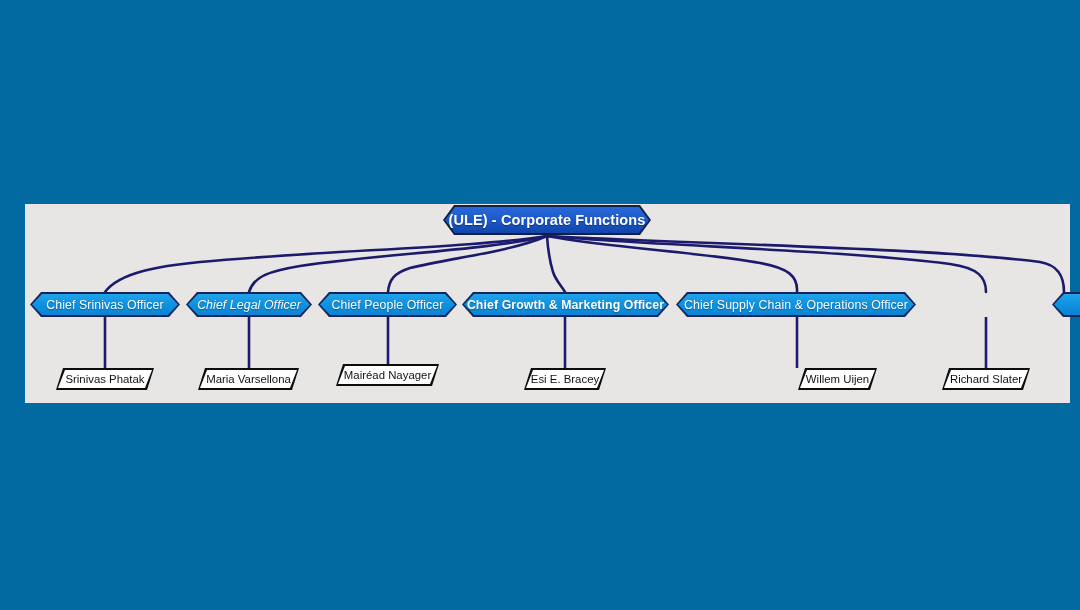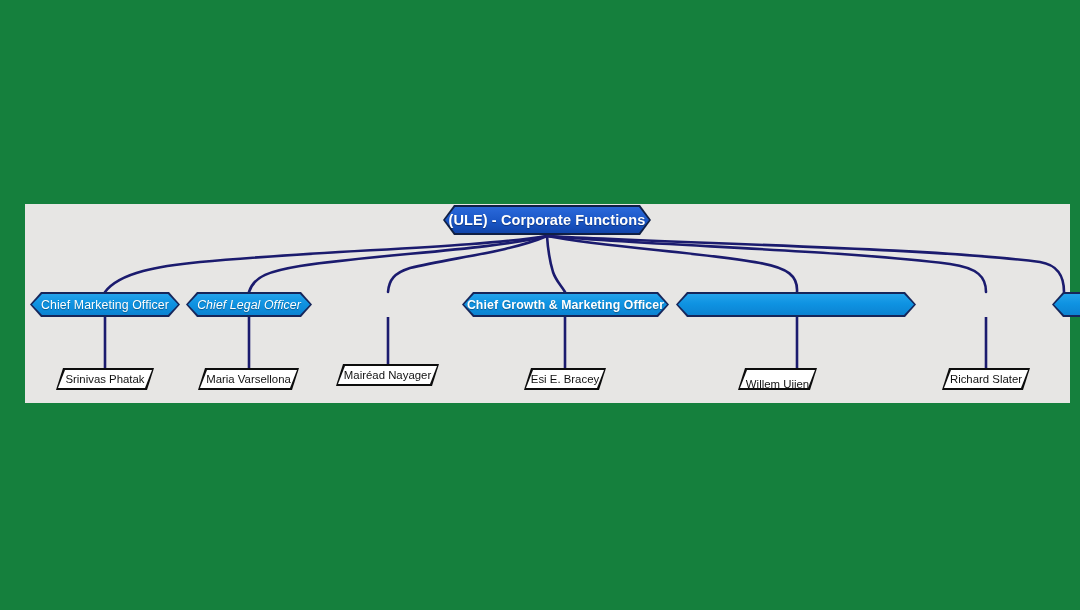--- a/index.html
+++ b/index.html
@@ -10,21 +10,21 @@
   body {
     width: 1080px;
     height: 610px;
     overflow: hidden;
     font-family: "Liberation Sans", sans-serif;
   }
   #stage {
     position: relative;
     width: 1080px;
     height: 610px;
-    background: #15803d;
+    background: #0369a1;
   }
   
   #panel {
     position: absolute;
     left: 25px;
     top: 204px;
     width: 1045px;
     height: 199px;
     background: #e7e6e4;
   }
@@ -148,35 +148,41 @@
 
   <div class="hex root" id="root-node" style="left: 443px; top: 205px; width: 208px;">
     <span class="hexbg"></span>
     <span class="hexin"></span>
     <span class="hexlabel">(ULE) - Corporate Functions</span>
   </div>
 
   <div class="hex lead" id="role-0" style="left: 30px; top: 292px; width: 150px;">
     <span class="hexbg"></span>
     <span class="hexin"></span>
-    <span class="hexlabel">Chief Marketing Officer</span>
+    <span class="hexlabel">Chief Srinivas Officer</span>
   </div>
   <div class="hex lead" id="role-1" style="left: 186px; top: 292px; width: 126px; font-style: italic;">
     <span class="hexbg"></span>
     <span class="hexin"></span>
     <span class="hexlabel">Chief Legal Officer</span>
   </div>
+  <div class="hex lead" id="role-2" style="left: 318px; top: 292px; width: 139px;">
+    <span class="hexbg"></span>
+    <span class="hexin"></span>
+    <span class="hexlabel">Chief People Officer</span>
+  </div>
   <div class="hex lead" id="role-3" style="left: 462px; top: 292px; width: 207px; font-weight: bold;">
     <span class="hexbg"></span>
     <span class="hexin"></span>
     <span class="hexlabel">Chief Growth &amp; Marketing Officer</span>
   </div>
   <div class="hex lead" id="role-4" style="left: 676px; top: 292px; width: 240px;">
     <span class="hexbg"></span>
     <span class="hexin"></span>
+    <span class="hexlabel">Chief Supply Chain &amp; Operations Officer</span>
   </div>
   <div class="hex lead sliver" id="role-partial" style="left: 1052px; top: 292px; width: 60px;">
     <span class="hexbg"></span>
     <span class="hexin"></span>
     <span class="hexlabel"></span>
   </div>
 
   <div class="person" id="person-0" style="left: 56px; top: 368px; width: 98px;">
     <span class="pbg"></span>
     <span class="pin"></span>
@@ -190,21 +196,21 @@
   <div class="person" id="person-2" style="left: 336px; top: 364px; width: 103px;">
     <span class="pbg"></span>
     <span class="pin"></span>
     <span class="plabel">Mairéad Nayager</span>
   </div>
   <div class="person" id="person-3" style="left: 524px; top: 368px; width: 82px;">
     <span class="pbg"></span>
     <span class="pin"></span>
     <span class="plabel">Esi E. Bracey</span>
   </div>
-  <div class="person" id="person-4" style="left: 738px; top: 368px; width: 79px; align-items: flex-end;">
+  <div class="person" id="person-4" style="left: 798px; top: 368px; width: 79px;">
     <span class="pbg"></span>
     <span class="pin"></span>
     <span class="plabel">Willem Uijen</span>
   </div>
   <div class="person" id="person-5" style="left: 942px; top: 368px; width: 88px;">
     <span class="pbg"></span>
     <span class="pin"></span>
     <span class="plabel">Richard Slater</span>
   </div>
 

